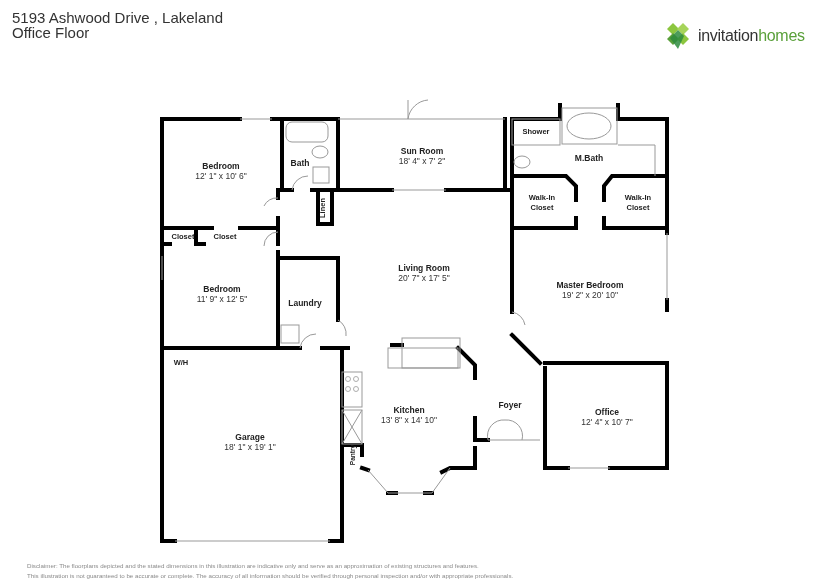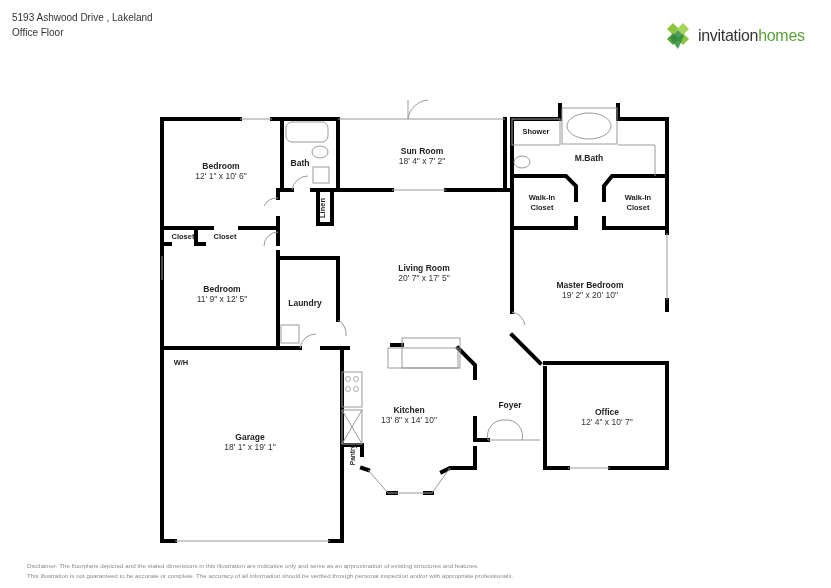--- a/index.html
+++ b/index.html
@@ -1,17 +1,17 @@
 <!DOCTYPE html>
 <html><head>
 <meta charset="utf-8">
 <style>
   html,body{margin:0;padding:0;background:#fff;}
   body{width:831px;height:588px;position:relative;overflow:hidden;font-family:"Liberation Sans",sans-serif;color:#222;}
-  .hdr{position:absolute;left:12px;top:10px;font-size:10px;line-height:15px;color:#333;}
+  .hdr{position:absolute;left:12px;top:10px;font-size:15px;line-height:15px;color:#333;}
   .logo{position:absolute;left:664px;top:22px;display:flex;align-items:center;}
   .logo-text{font-size:16px;letter-spacing:-0.3px;margin-left:6px;}
   .logo-text .a{color:#333;}
   .logo-text .b{color:#5aa03a;}
   .disc{position:absolute;left:27px;top:561px;font-size:6.2px;line-height:10px;color:#8a8a8a;}
   svg.plan{position:absolute;left:0;top:0;}
   .rl{font-family:"Liberation Sans",sans-serif;font-weight:bold;font-size:8.5px;fill:#222;text-anchor:middle;}
   .rd{font-family:"Liberation Sans",sans-serif;font-size:8.5px;fill:#333;text-anchor:middle;}
   .sm{font-family:"Liberation Sans",sans-serif;font-weight:bold;font-size:7.5px;fill:#222;text-anchor:middle;}
 </style>

